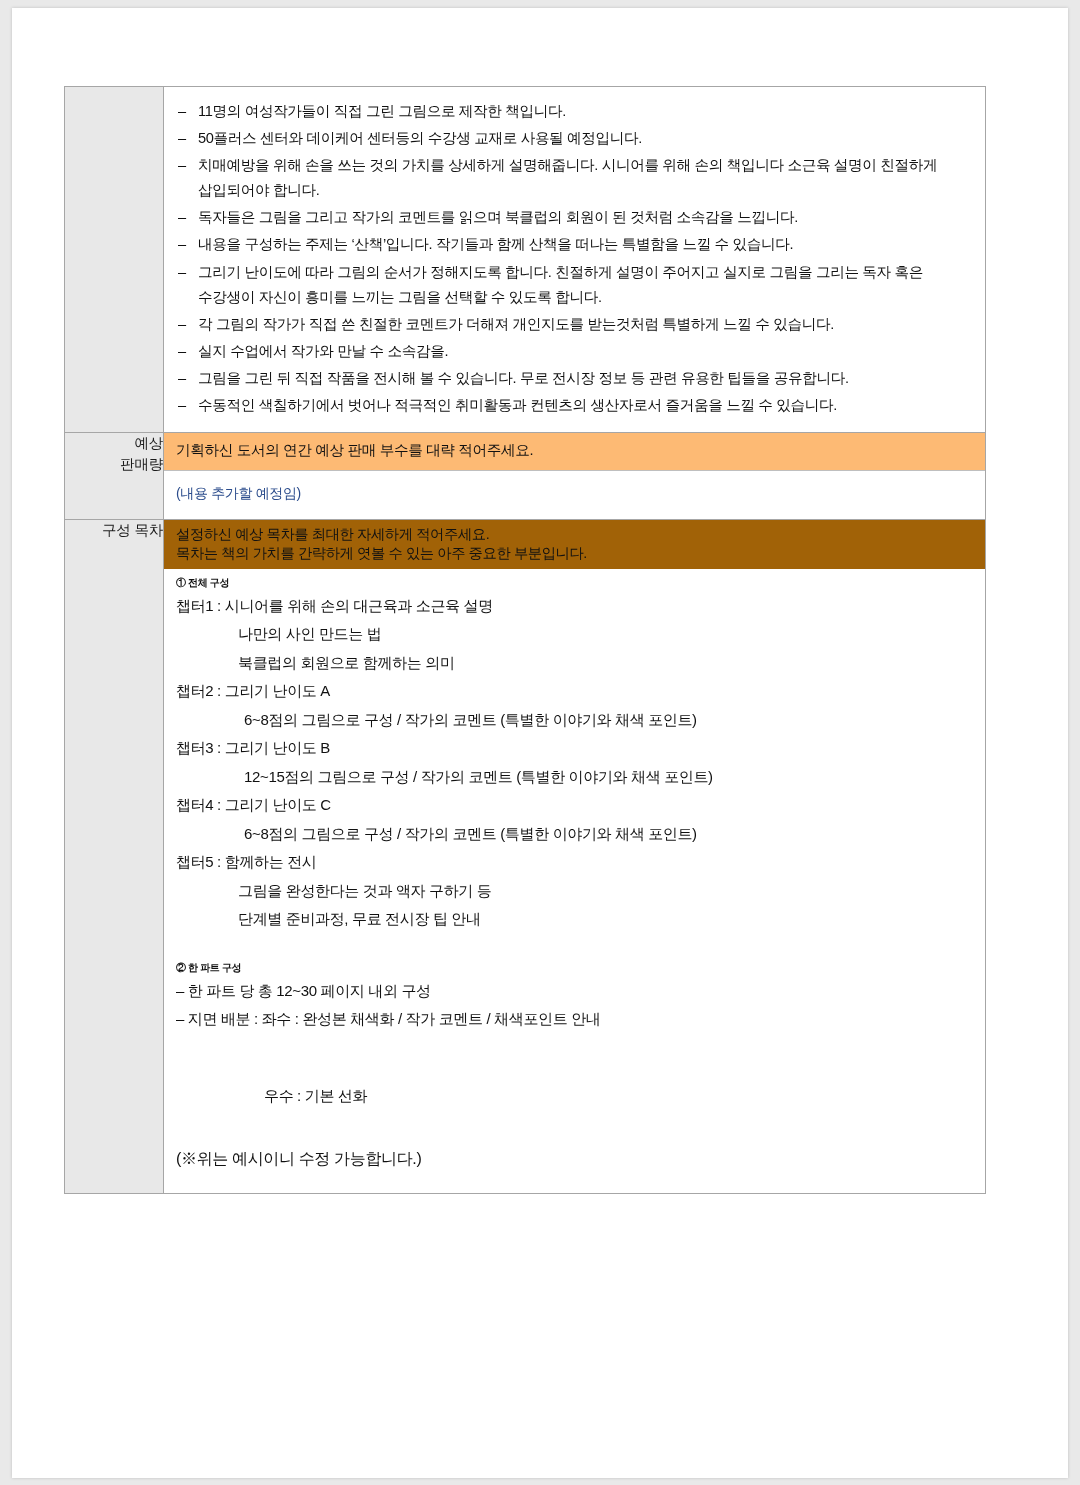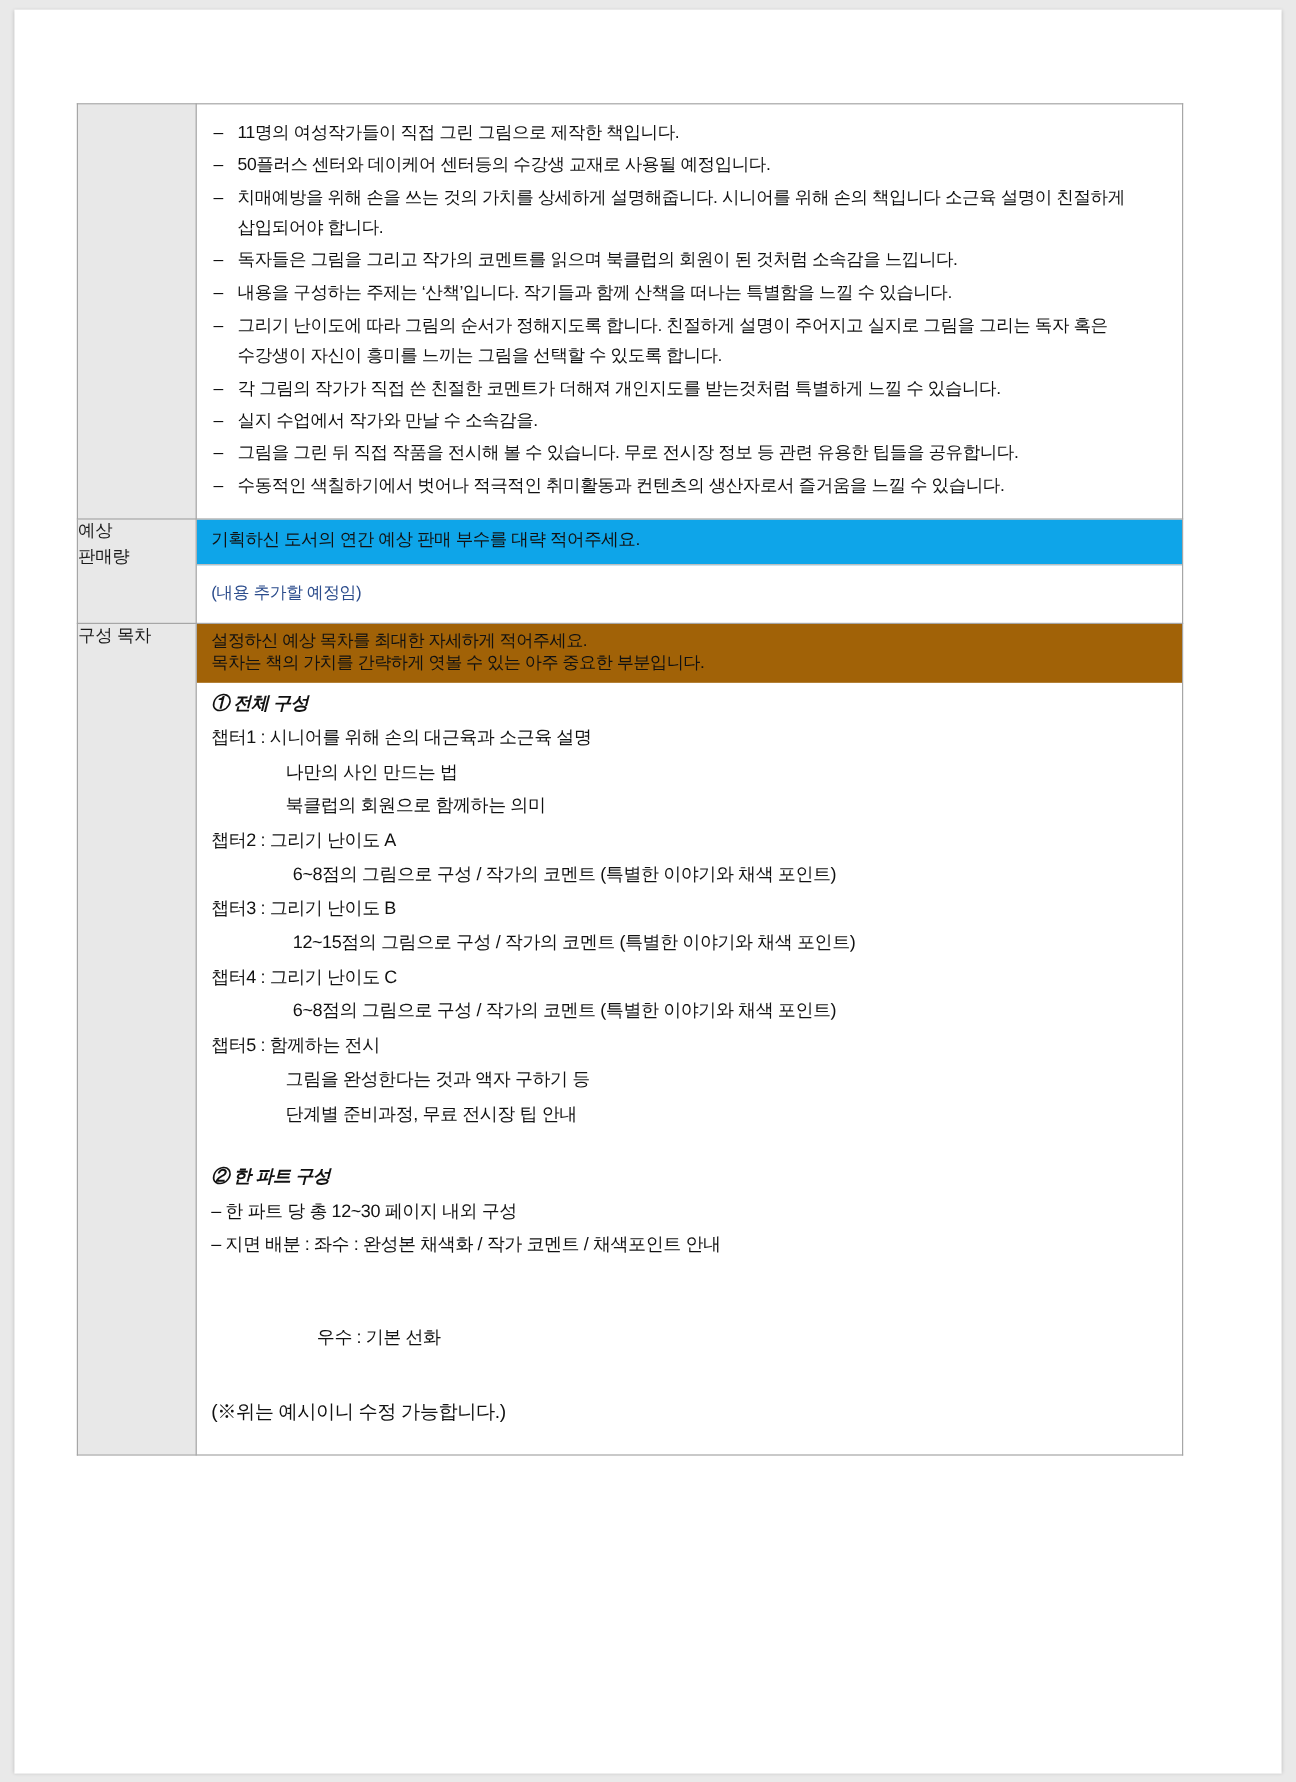--- a/index.html
+++ b/index.html
@@ -31,21 +31,21 @@
     table-layout: fixed;
   }
   .doc-table td {
     border: 1px solid #a6a6a6;
     vertical-align: top;
     padding: 0;
   }
   .label-cell {
     width: 98px;
     background: #e8e8e8;
-    text-align: left;
+    text-align: right;
     vertical-align: middle;
     font-size: 14.5px;
     color: #1a1a1a;
     line-height: 1.45;
     letter-spacing: -0.2px;
     padding: 4px 2px;
   }
   .content-cell {
     padding: 0;
   }
@@ -68,21 +68,21 @@
     flex: 0 0 20px;
     color: #111;
   }
   .bullet-text {
     flex: 1 1 auto;
     word-break: keep-all;
   }
 
   
   .grey-prompt {
-    background: #0ea5e9;
+    background: #fdba74;
     font-size: 14.6px;
     color: #111;
     letter-spacing: -0.35px;
     padding: 7px 12px 8px 12px;
     line-height: 1.5;
     border-bottom: 1px solid #bfbfbf;
   }
   .blue-note {
     color: #2b4c8c;
     font-size: 14px;
@@ -101,22 +101,21 @@
   }
   .toc-body {
     padding: 4px 12px 18px 12px;
     font-size: 15px;
     color: #111;
     letter-spacing: -0.35px;
     line-height: 1.9;
   }
   .toc-heading {
     font-weight: bold;
-    font-size: 15px;
-    font-style: italic;
+    font-size: 10px;
   }
   .indent-1 { padding-left: 0; }
   .indent-2 { padding-left: 62px; }
   .indent-3 { padding-left: 68px; }
   .indent-4 { padding-left: 88px; margin-top: 48px; }
   .spacer { height: 24px; }
   .toc-dash {
     padding-left: 0;
   }
   .note-line {

